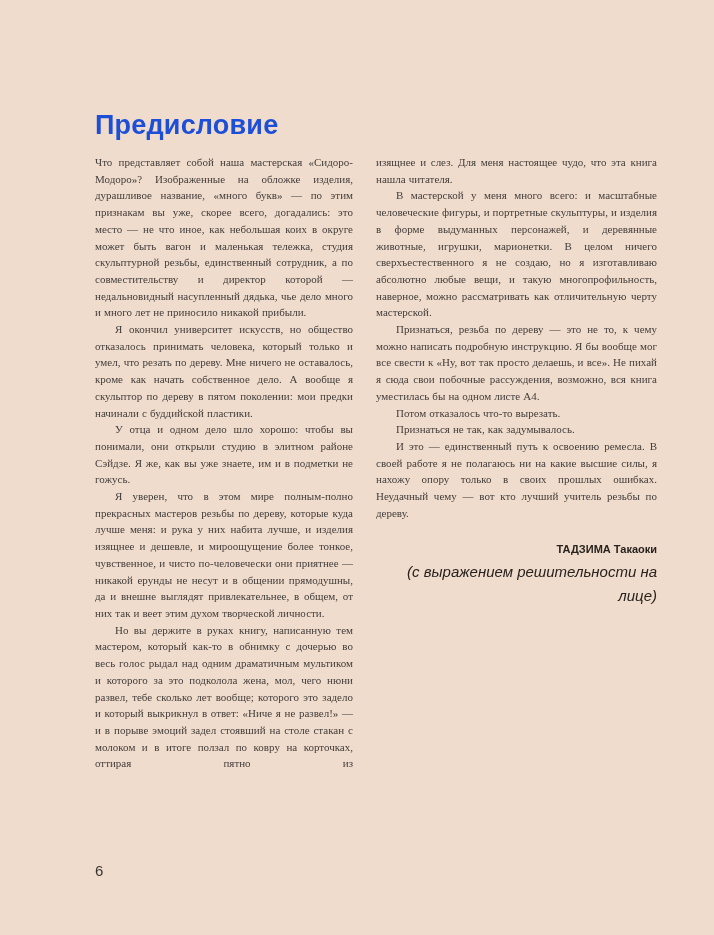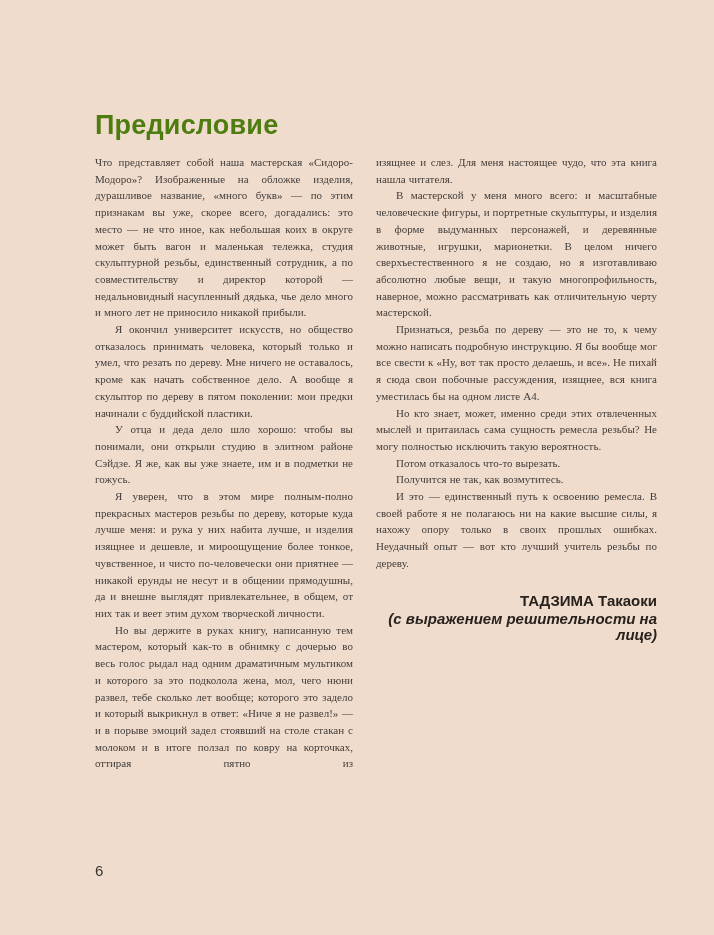--- a/index.html
+++ b/index.html
@@ -15,21 +15,21 @@
     position: absolute;
     left: 95px;
     top: 110px;
     width: 562px;
   }
   .page-title {
     font-family: "Liberation Sans", sans-serif;
     font-weight: bold;
     font-size: 27px;
     line-height: 30px;
-    color: #4d7c0f;
+    color: #1d4ed8;
     margin: 0 0 14px 0;
     letter-spacing: 0.2px;
   }
   .columns {
     display: flex;
     gap: 23px;
   }
   .col-left  { width: 258px; }
   .col-right { width: 281px; }
   .col p {
@@ -46,61 +46,60 @@
   .col p.no-indent { text-indent: 0; }
   .col p.cont-justify { text-align-last: justify; }
   .signature {
     margin-top: 18px;
     text-align: right;
     font-family: "Liberation Sans", sans-serif;
     color: #27221e;
   }
   .sig-name {
     font-weight: bold;
-    font-size: 15px;
+    font-size: 11px;
     line-height: 21px;
   }
   .sig-note {
-    font-weight: bold;
+    font-weight: normal;
     font-style: italic;
     font-size: 15px;
-    line-height: 16px;
+    line-height: 24px;
   }
   .page-number {
     position: absolute;
     left: 95px;
     top: 862px;
     font-family: "Liberation Sans", sans-serif;
     font-size: 15px;
     color: #38332f;
   }
 </style>
 </head>
 <body>
 
 <div class="page">
   <h1 class="page-title">Предисловие</h1>
 
   <div class="columns">
     <div class="col col-left">
       <p class="no-indent">Что представляет собой наша мастерская «Сидоро-Модоро»? Изображенные на обложке изделия, дурашливое название, «много букв» — по этим признакам вы уже, скорее всего, догадались: это место — не что иное, как небольшая коих в округе может быть вагон и маленькая тележка, студия скульптурной резьбы, единственный сотрудник, а по совместительству и директор которой — недальновидный насупленный дядька, чье дело много и много лет не приносило никакой прибыли.</p>
       <p>Я окончил университет искусств, но общество отказалось принимать человека, который только и умел, что резать по дереву. Мне ничего не оставалось, кроме как начать собственное дело. А вообще я скульптор по дереву в пятом поколении: мои предки начинали с буддийской пластики.</p>
-      <p>У отца и деда дело шло хорошо: чтобы вы понимали, они открыли студию в элитном районе Сэйдзе. Я же, как вы уже знаете, им и в подметки не гожусь.</p>
+      <p>У отца и одном дело шло хорошо: чтобы вы понимали, они открыли студию в элитном районе Сэйдзе. Я же, как вы уже знаете, им и в подметки не гожусь.</p>
       <p>Я уверен, что в этом мире полным-полно прекрасных мастеров резьбы по дереву, которые куда лучше меня: и рука у них набита лучше, и изделия изящнее и дешевле, и мироощущение более тонкое, чувственное, и чисто по-человечески они приятнее — никакой ерунды не несут и в общении прямодушны, да и внешне выглядят привлекательнее, в общем, от них так и веет этим духом творческой личности.</p>
       <p class="cont-justify">Но вы держите в руках книгу, написанную тем мастером, который как-то в обнимку с дочерью во весь голос рыдал над одним драматичным мультиком и которого за это подколола жена, мол, чего нюни развел, тебе сколько лет вообще; которого это задело и который выкрикнул в ответ: «Ниче я не развел!» — и в порыве эмоций задел стоявший на столе стакан с молоком и в итоге ползал по ковру на корточках, оттирая пятно из</p>
     </div>
 
     <div class="col col-right">
       <p class="no-indent">изящнее и слез. Для меня настоящее чудо, что эта книга нашла читателя.</p>
       <p>В мастерской у меня много всего: и масштабные человеческие фигуры, и портретные скульптуры, и изделия в форме выдуманных персонажей, и деревянные животные, игрушки, марионетки. В целом ничего сверхъестественного я не создаю, но я изготавливаю абсолютно любые вещи, и такую многопрофильность, наверное, можно рассматривать как отличительную черту мастерской.</p>
-      <p>Признаться, резьба по дереву — это не то, к чему можно написать подробную инструкцию. Я бы вообще мог все свести к «Ну, вот так просто делаешь, и все». Не пихай я сюда свои побочные рассуждения, изящнее, вся книга уместилась бы на одном листе А4.</p>
-      <p>Но кто знает, может, именно среди этих отвлеченных мыслей и притаилась сама сущность ремесла резьбы? Не могу полностью исключить такую вероятность.</p>
+      <p>Признаться, резьба по дереву — это не то, к чему можно написать подробную инструкцию. Я бы вообще мог все свести к «Ну, вот так просто делаешь, и все». Не пихай я сюда свои побочные рассуждения, возможно, вся книга уместилась бы на одном листе А4.</p>
       <p>Потом отказалось что-то вырезать.</p>
-      <p>Получится не так, как возмутитесь.</p>
-      <p>И это — единственный путь к освоению ремесла. В своей работе я не полагаюсь ни на какие высшие силы, я нахожу опору только в своих прошлых ошибках. Неудачный опыт — вот кто лучший учитель резьбы по дереву.</p>
+      <p>Признаться не так, как задумывалось.</p>
+      <p>И это — единственный путь к освоению ремесла. В своей работе я не полагаюсь ни на какие высшие силы, я нахожу опору только в своих прошлых ошибках. Неудачный чему — вот кто лучший учитель резьбы по дереву.</p>
 
       <div class="signature">
         <div class="sig-name">ТАДЗИМА Такаоки</div>
         <div class="sig-note">(с выражением решительности на лице)</div>
       </div>
     </div>
   </div>
 </div>
 
 <div class="page-number">6</div>

